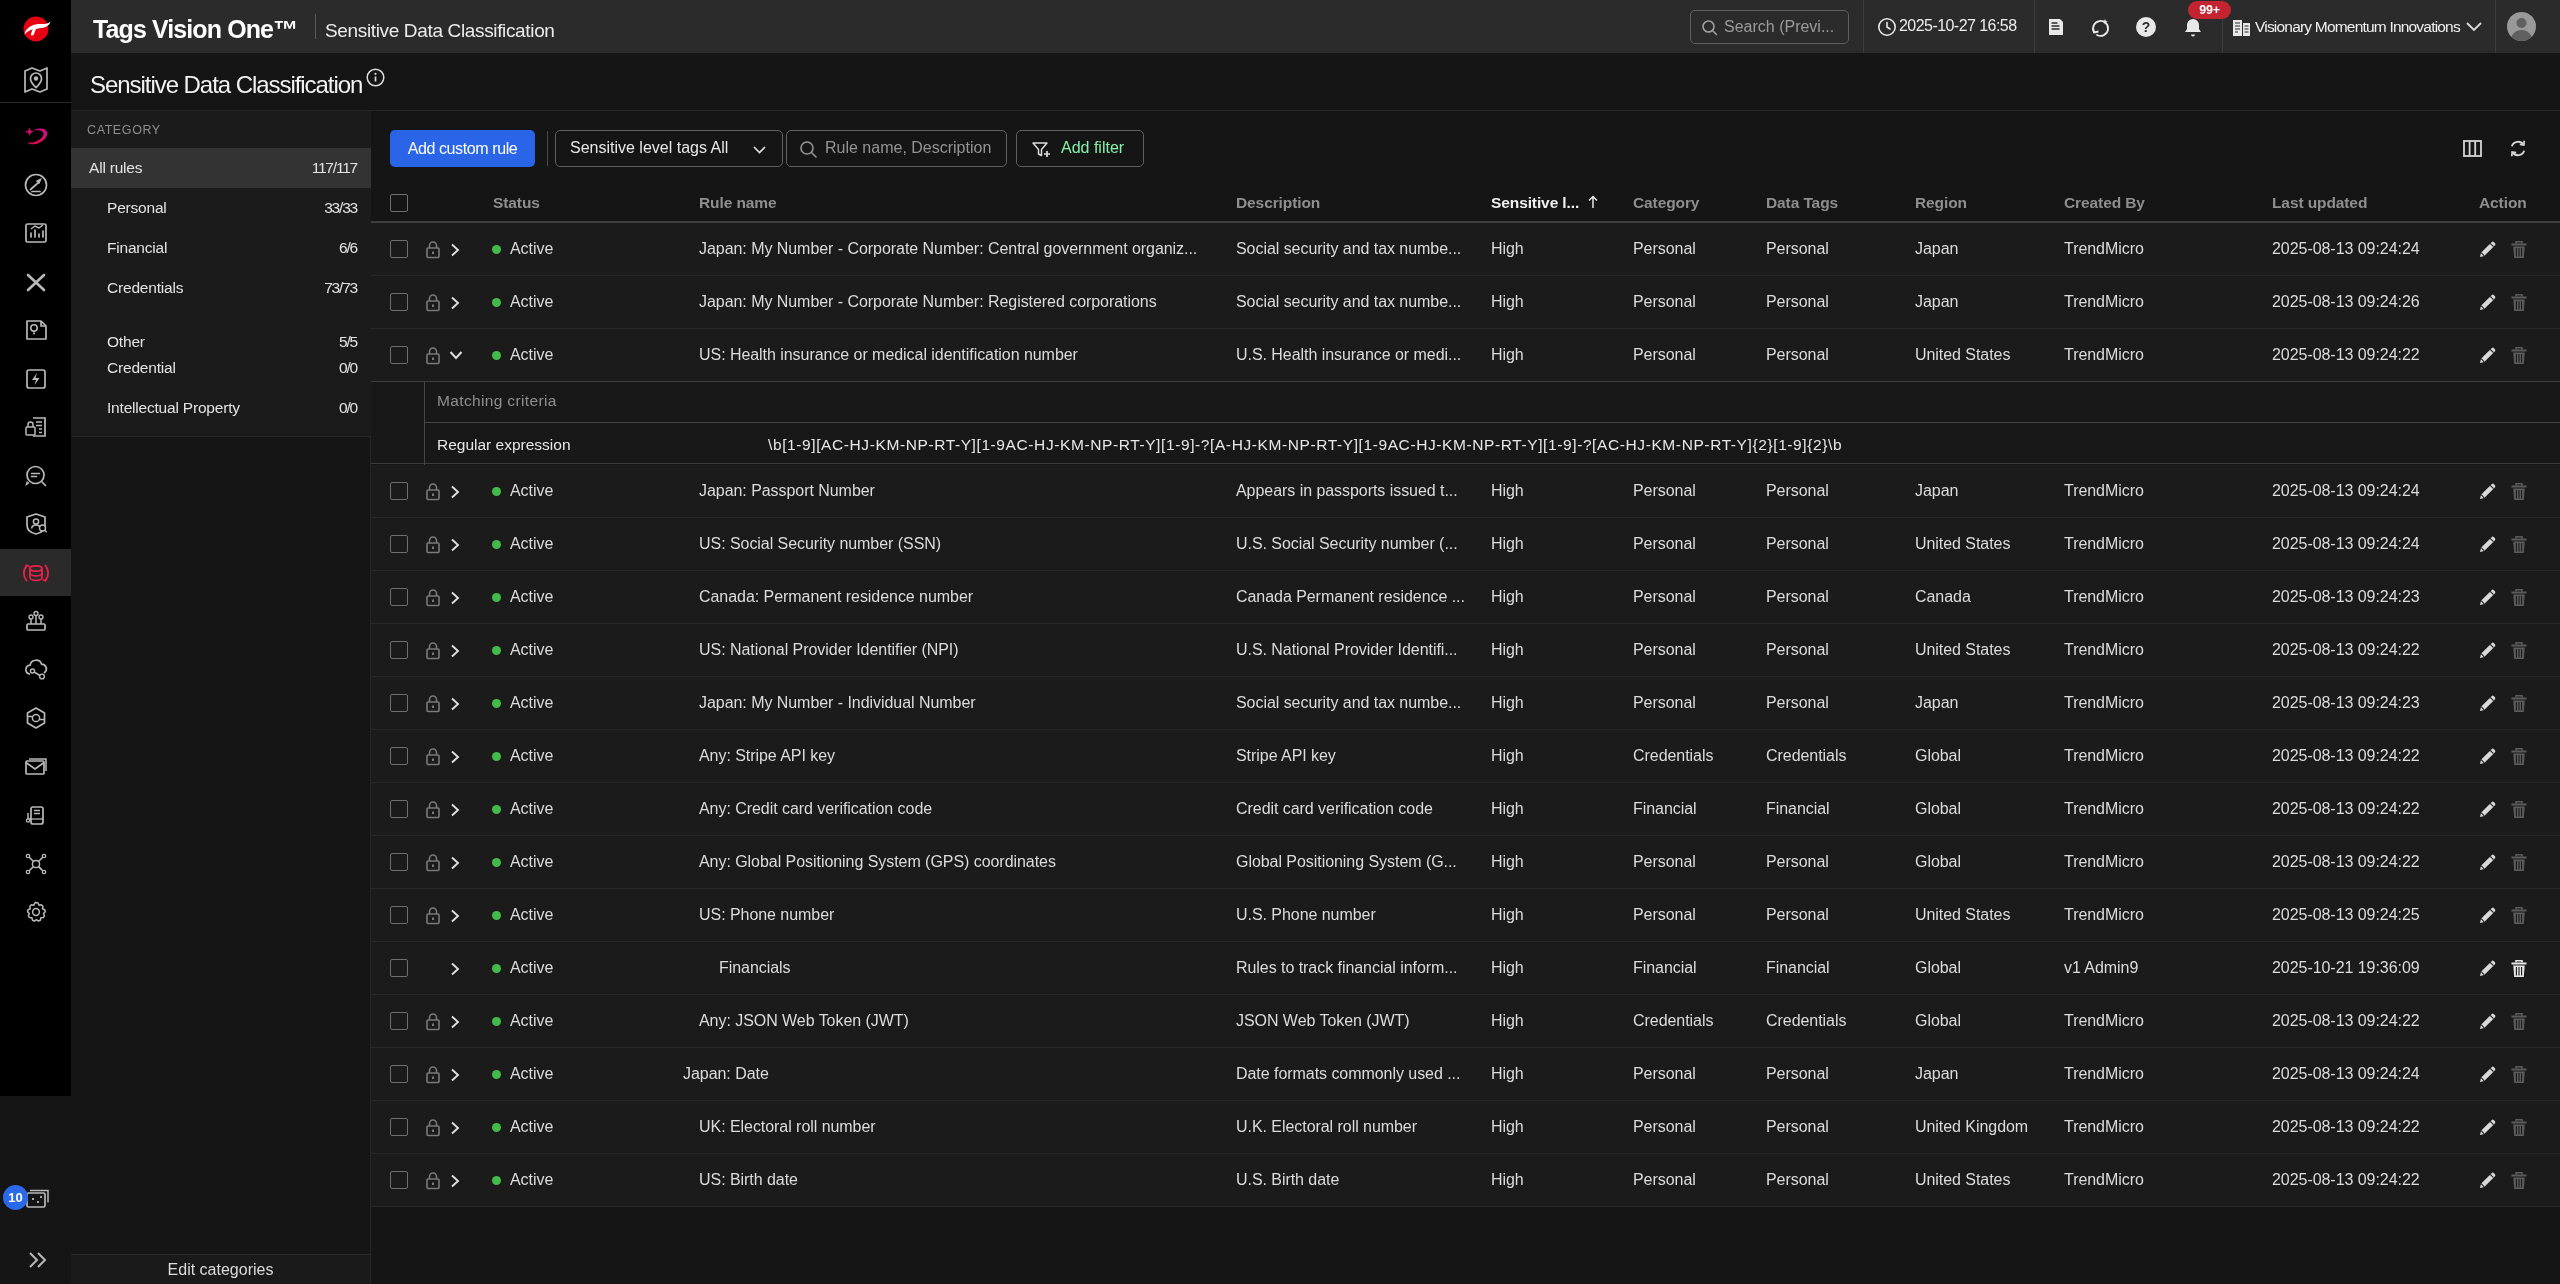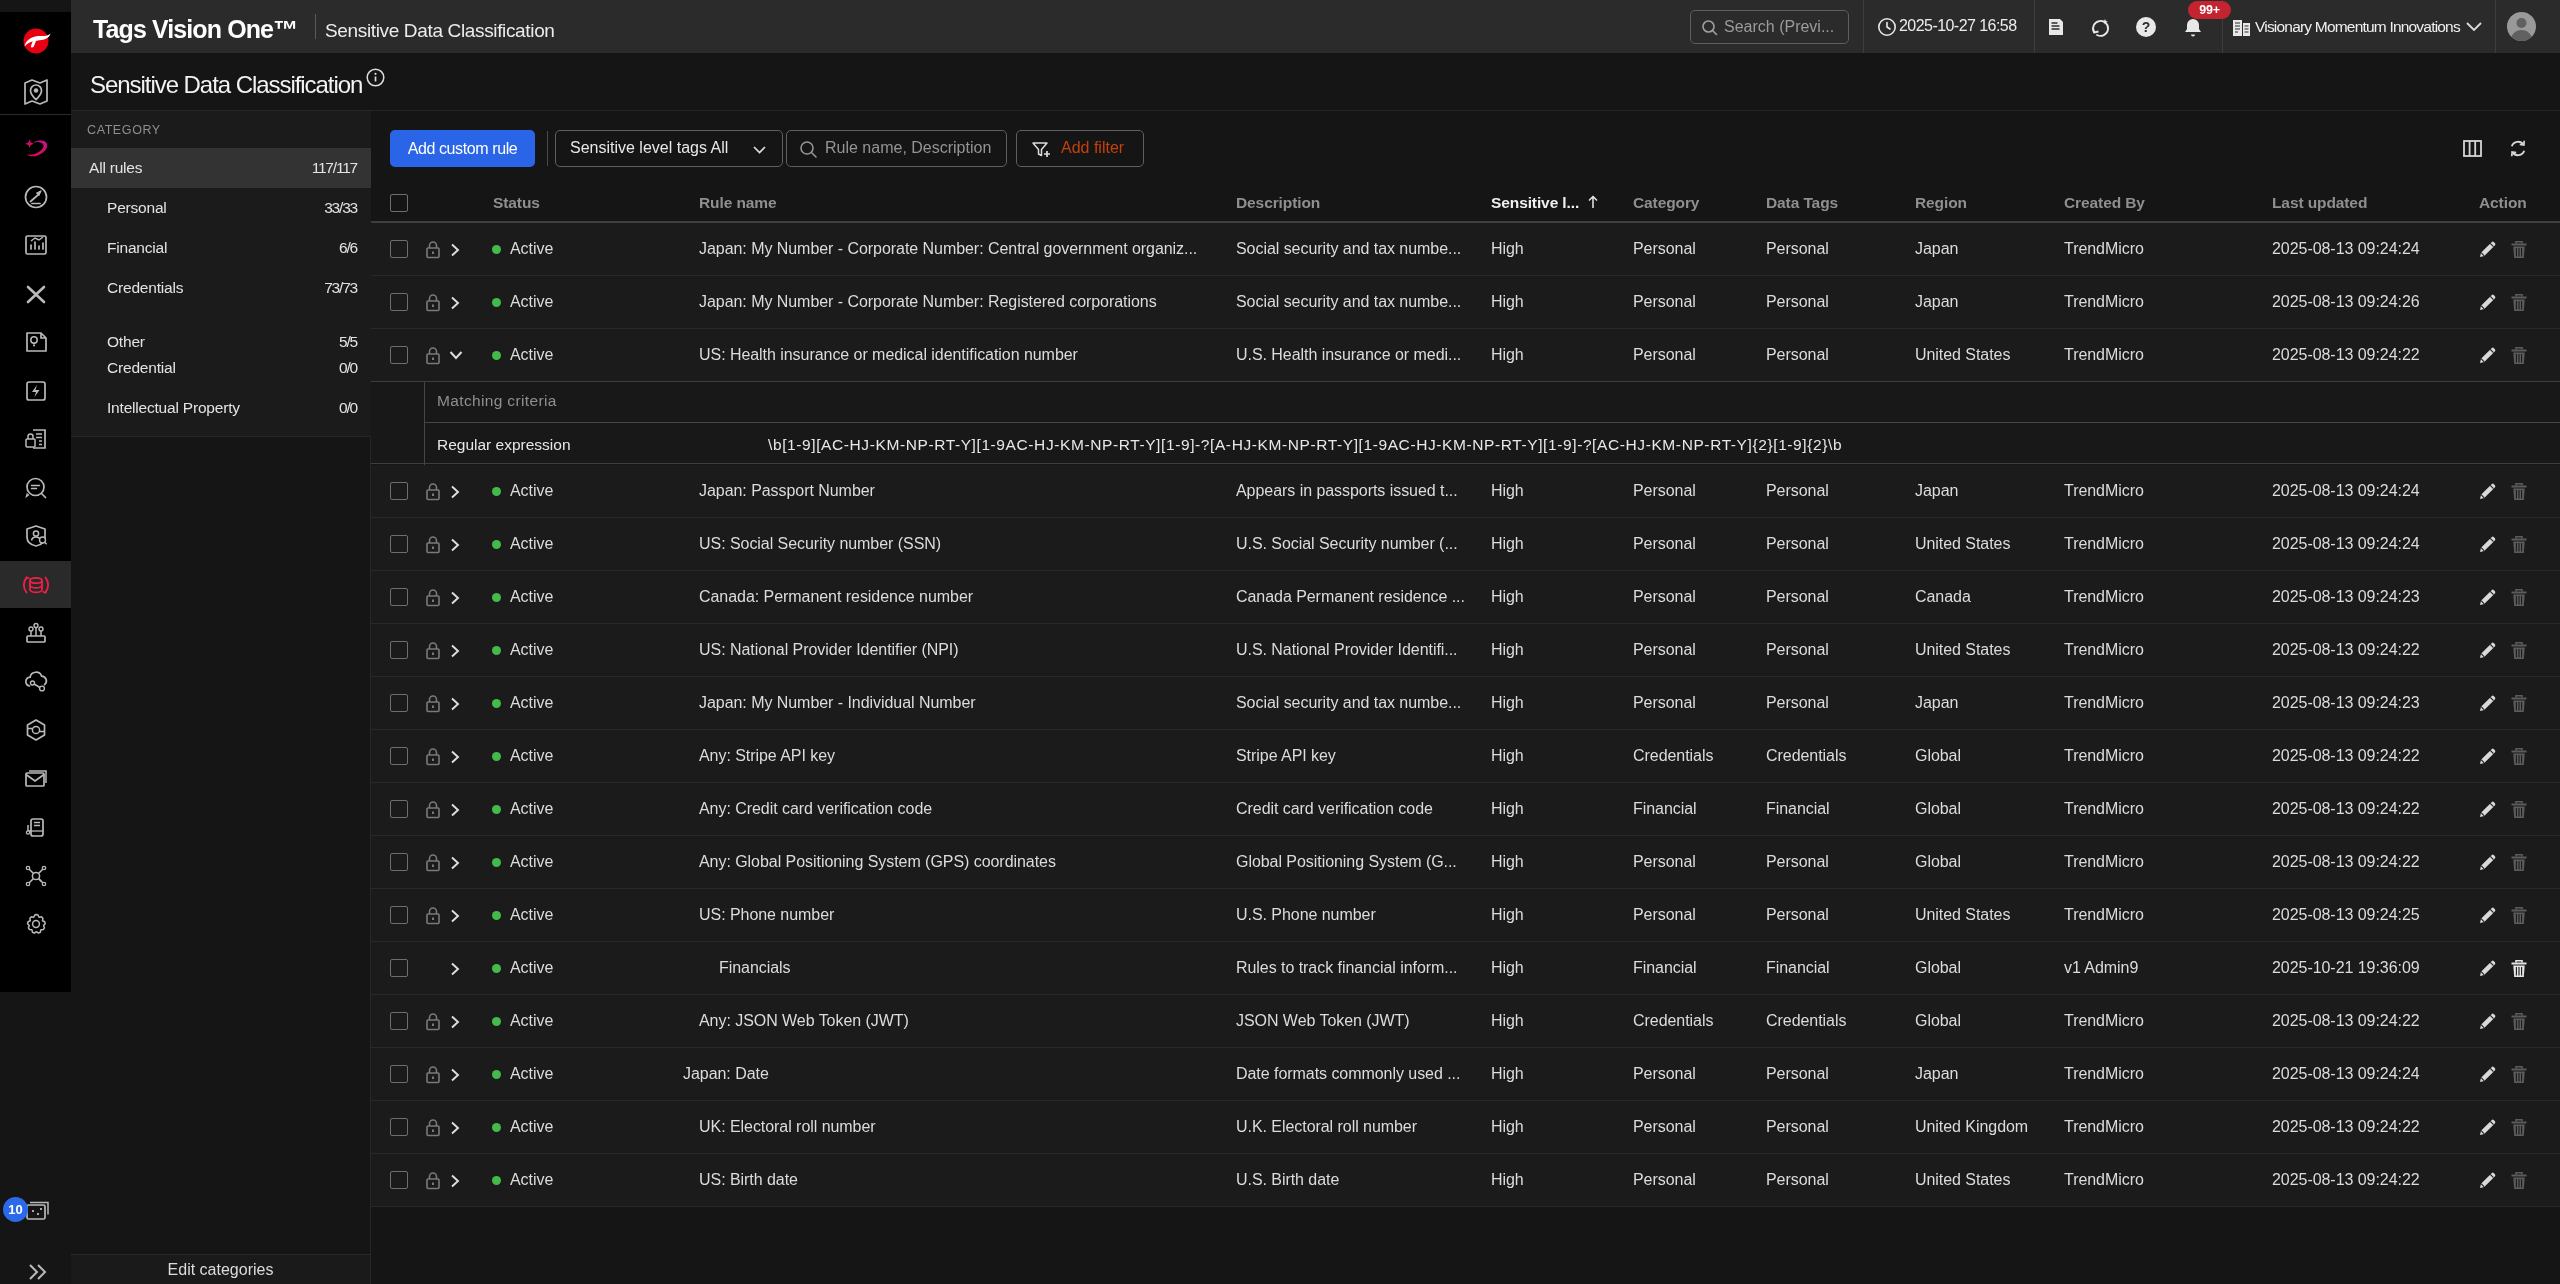--- a/index.html
+++ b/index.html
@@ -13,21 +13,21 @@
 .tsep{position:absolute;top:14px;width:1px;height:25px;background:#5a5a5a}
 .tdiv{position:absolute;top:0;width:1px;height:53px;background:#3d3d3d}
 #searchbox{position:absolute;left:1619px;top:10px;width:159px;height:34px;border:1px solid #5f5f5f;border-radius:5px}
 #searchbox span{position:absolute;left:33px;top:7px;font-size:16px;color:#9b9b9b;letter-spacing:0}
 #tdate{position:absolute;left:1828px;top:17px;font-size:16px;color:#ececec;letter-spacing:-0.55px}
 #orgname{position:absolute;left:2184px;top:18px;font-size:15.5px;color:#f0f0f0;letter-spacing:-0.8px}
 #badge{position:absolute;left:2117px;top:1px;min-width:43px;height:18px;background:#c42430;border-radius:9px;
   color:#fff;font-size:12.5px;font-weight:bold;text-align:center;line-height:18px;letter-spacing:-0.3px}
 #avatar{position:absolute;left:2436px;top:12px;width:29px;height:29px;border-radius:50%;background:#999;overflow:hidden}
 
-#sidebar{position:absolute;left:0;top:12px;width:71px;height:980px;background:#000}
+#sidebar{position:absolute;left:0;top:0;width:71px;height:1096px;background:#000}
 #sidebar svg{position:absolute;left:50%;transform:translateX(-50%)}
 #sbdiv{position:absolute;left:0;top:102px;width:71px;height:1px;background:#2a2a2a}
 #active-item{position:absolute;left:0;top:549px;width:71px;height:47px;background:#2a2a2a}
 #num10{position:absolute;left:3px;top:1185px;width:25px;height:25px;border-radius:50%;background:#2a6aea;
  color:#fff;font-size:13px;font-weight:bold;text-align:center;line-height:25px;z-index:3}
 
 #pagehead{position:absolute;left:71px;top:53px;width:2489px;height:57px;background:#151515}
 #ptitle{position:absolute;left:19px;top:18px;font-size:24px;color:#f2f2f2;letter-spacing:-1.05px}
 
 #catpanel{position:absolute;left:71px;top:110px;width:300px;height:1174px;background:#151515;border-right:1px solid #262626}
@@ -43,21 +43,21 @@
 
 #main{position:absolute;left:371px;top:110px;width:2189px;height:1106px;background:#151515;border-top:1px solid #262626}
 #catpanel{border-top:1px solid #262626}
 .btn{position:absolute;top:19px;height:37px;border-radius:5px;font-size:16px;letter-spacing:-0.4px}
 #addrule{left:19px;width:145px;background:#2a65e8;color:#fff;text-align:center;line-height:37px}
 #tbdiv{position:absolute;left:176px;top:20px;width:1px;height:35px;background:#4a4a4a}
 #lvltags{left:184px;width:228px;border:1px solid #5f5f5f;color:#e8e8e8}
 #lvltags span{position:absolute;left:14px;top:8px;letter-spacing:0}
 #rsearch{left:415px;width:221px;border:1px solid #5f5f5f}
 #rsearch span{position:absolute;left:38px;top:8px;color:#949494;letter-spacing:0}
-#addfilter{left:645px;width:128px;border:1px solid #5f5f5f;color:#c2410c}
+#addfilter{left:645px;width:128px;border:1px solid #5f5f5f;color:#86efac}
 #addfilter span{position:absolute;left:44px;top:8px;letter-spacing:0}
 
 #thead{position:absolute;left:0;top:72px;width:2189px;height:40px;border-bottom:2px solid #3f3f3f;
  font-weight:bold;font-size:15.5px;color:#8f8f8f}
 #thead span{position:absolute;top:11px;letter-spacing:-0.1px}
 .trow{position:absolute;left:0;width:2189px;height:53px;border-bottom:1px solid #282828;background:#1b1b1b;
  font-size:16px;color:#dcdcdc}
 .trow span{position:absolute;top:17px;letter-spacing:-0.05px;white-space:nowrap}
 .cb{position:absolute;left:19px;width:18px;height:18px;border:1.5px solid #6e6e6e;border-radius:2px}
 .thcb{top:11px}.rowcb{top:17px}

